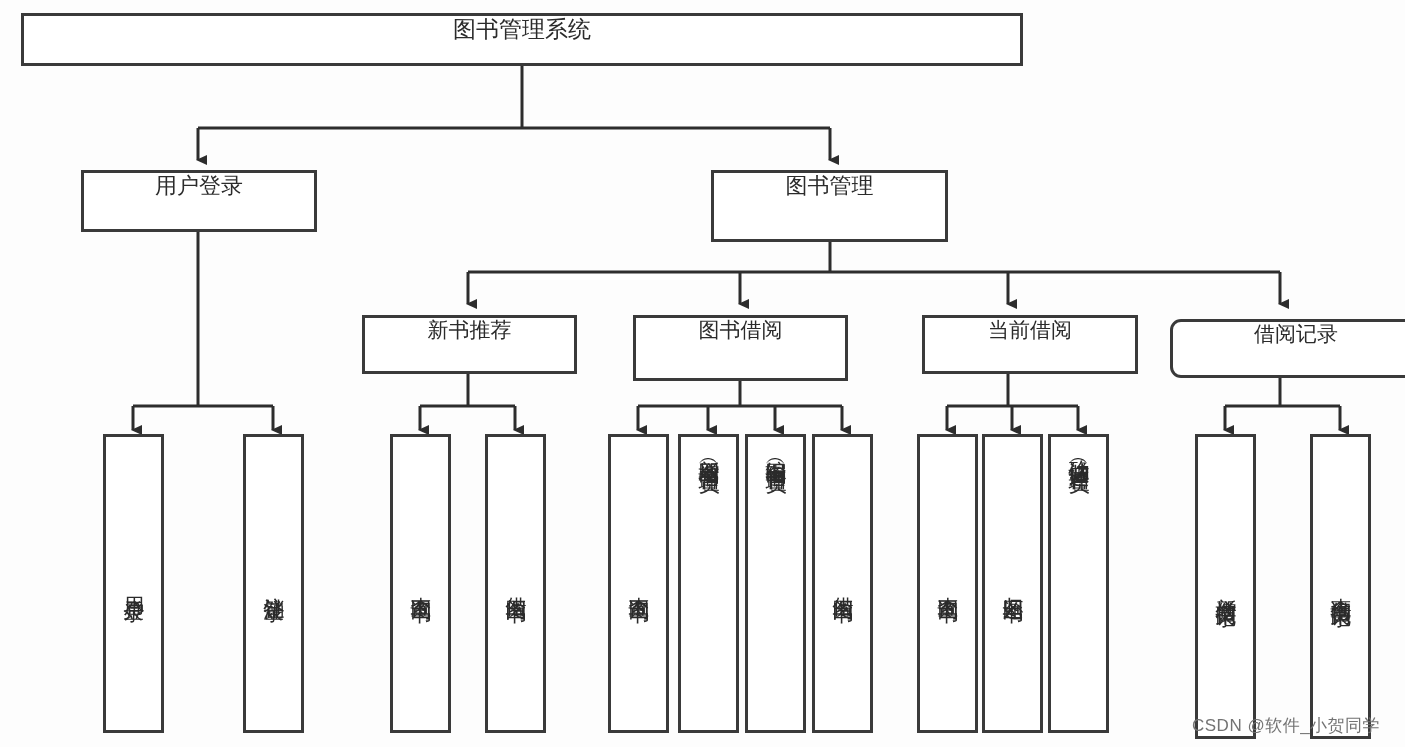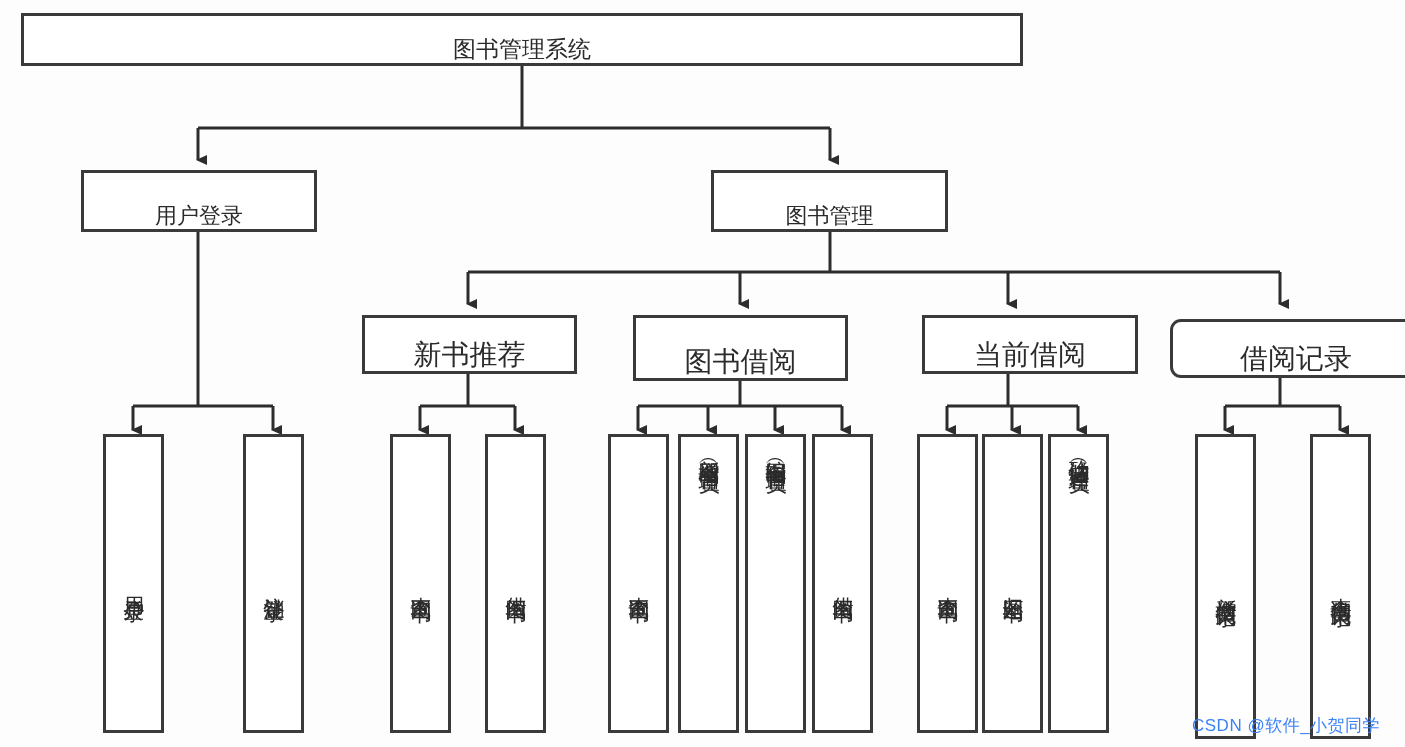--- a/index.html
+++ b/index.html
@@ -19,49 +19,49 @@
     left:0;top:0;
     width:1405px;height:747px;
     pointer-events:none;
   }
   .node{
     position:absolute;
     box-sizing:border-box;
     background:#ffffff;
     border:3px solid #3a3a3a;
     display:flex;
-    align-items:flex-end;
+    align-items:flex-start;
     justify-content:center;
     color:#2b2b2b;
     line-height:1.18;
   }
   .node.level-root{font-size:23px;}
   .node.level-2{font-size:22px;}
-  .node.level-3{font-size:28px;}
+  .node.level-3{font-size:21px;}
   .node.leaf{
     font-size:21px;
     align-items:flex-start;
     justify-content:center;
     padding-top:6px;
   }
   .leaf .vtext{
     writing-mode:vertical-rl;
     text-orientation:upright;
     letter-spacing:2px;
     white-space:nowrap;
     display:block;
   }
   .leaf.tall-text{align-items:flex-start;}
   .leaf.mid-text{align-items:center;padding-top:0;}
   .watermark{
     position:absolute;
     left:1192px;
     top:714px;
     font-size:17px;
-    color:#3b82f6;
+    color:#737373;
     letter-spacing:0.5px;
     white-space:nowrap;
     user-select:none;
   }
 </style>
 </head>
 <body>
 
 <div id="stage">
 
@@ -116,21 +116,21 @@
   </svg>
 
   <div class="node level-root" style="left:21px;top:13px;width:1002px;height:53px;">
     <span>图书管理系统</span>
   </div>
 
   <div class="node level-2" style="left:81px;top:170px;width:236px;height:62px;">
     <span>用户登录</span>
   </div>
 
-  <div class="node level-2" style="left:711px;top:170px;width:237px;height:62px;">
+  <div class="node level-2" style="left:711px;top:170px;width:237px;height:72px;">
     <span>图书管理</span>
   </div>
 
   <div class="node level-3" style="left:362px;top:315px;width:215px;height:59px;">
     <span>新书推荐</span>
   </div>
 
   <div class="node level-3" style="left:633px;top:315px;width:215px;height:66px;">
     <span>图书借阅</span>
   </div>

